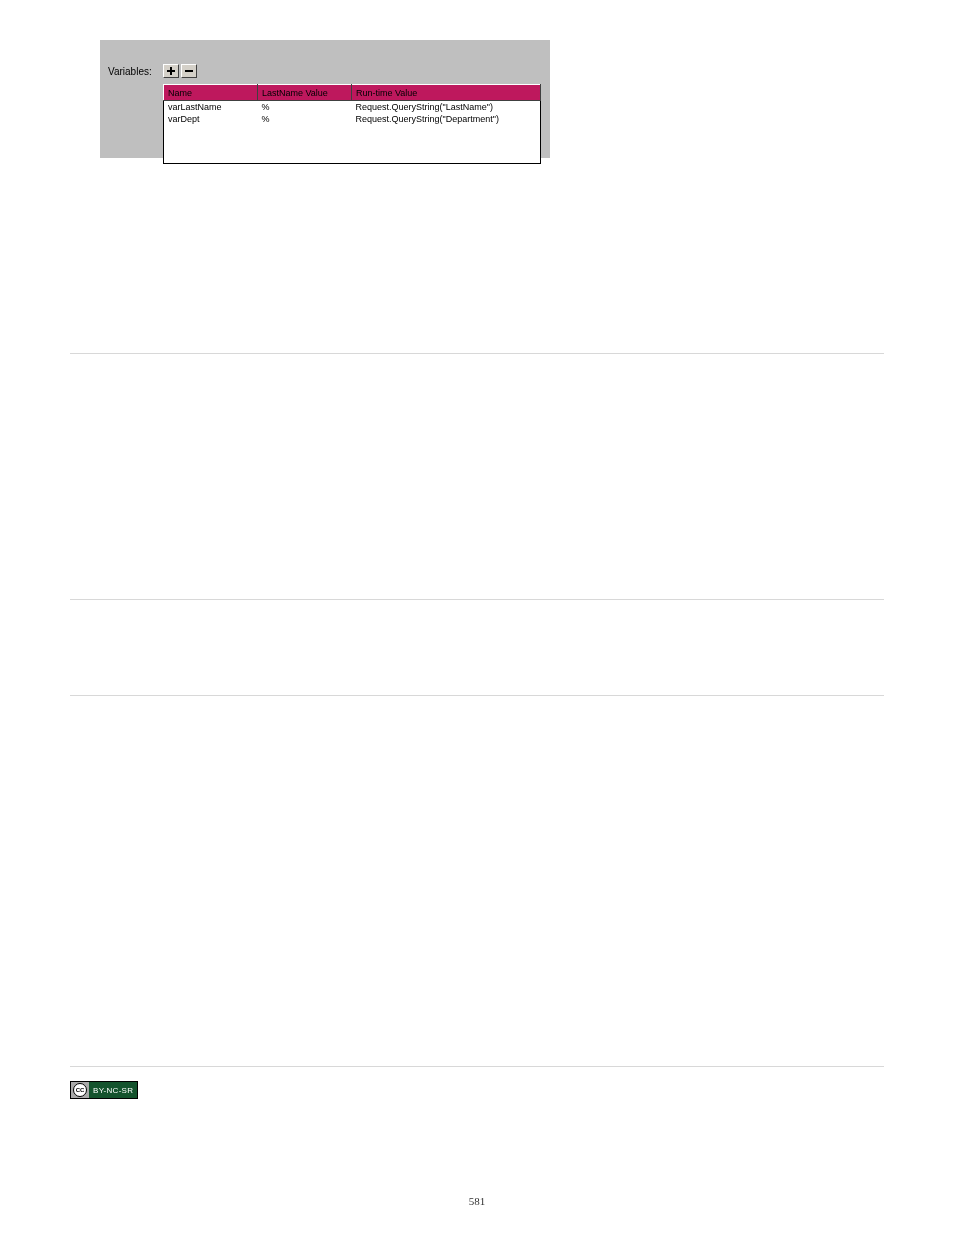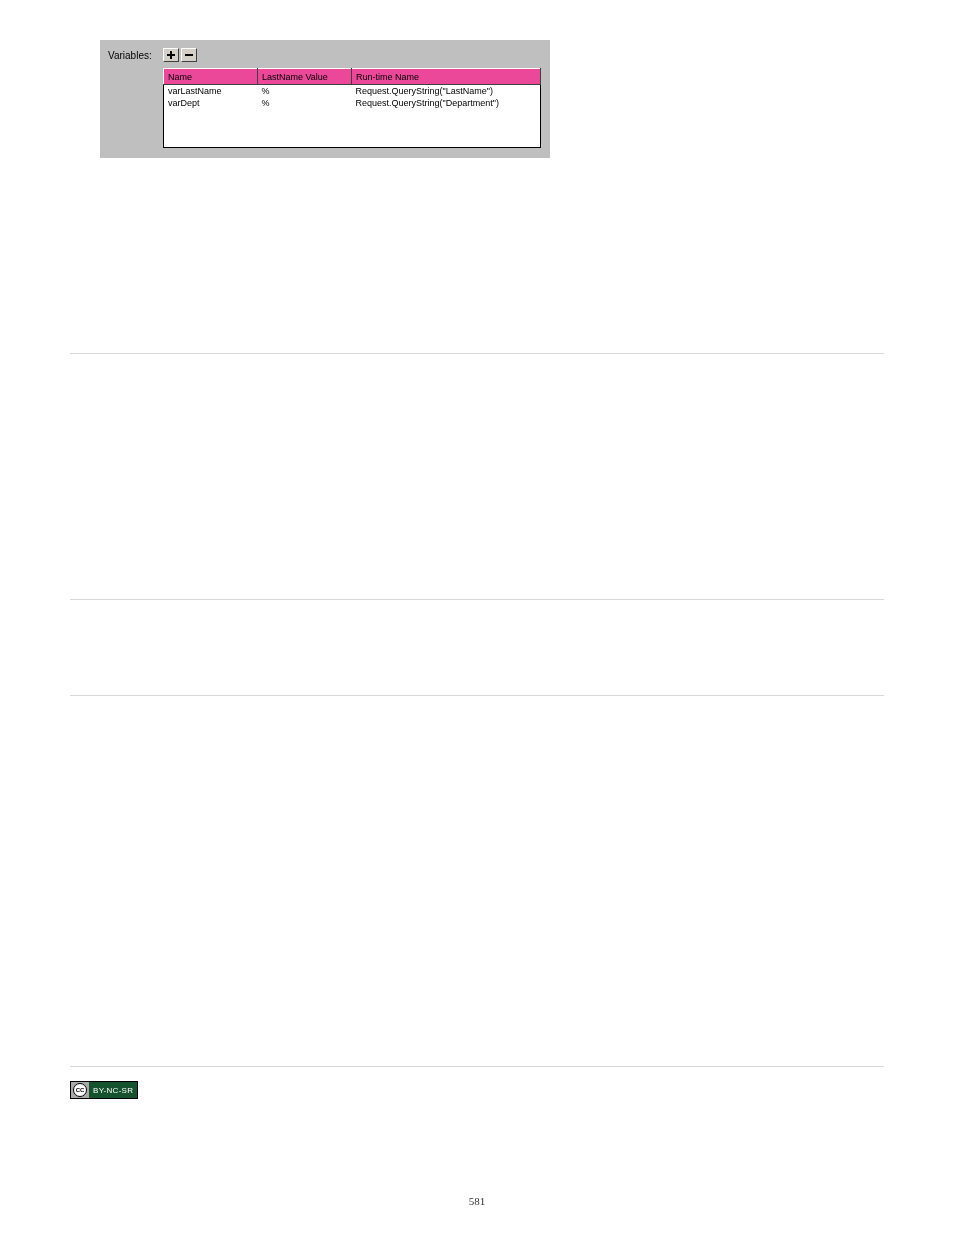--- a/index.html
+++ b/index.html
@@ -19,21 +19,21 @@
     box-sizing: border-box;
   }
 
   
   .panel {
     width: 450px;
     height: 118px;
     background: #bfbfbf;
     margin-left: 30px;
     position: relative;
-    padding: 8px 8px 8px 8px;
+    padding: 24px 8px 8px 8px;
     box-sizing: border-box;
   }
   .panel-row {
     display: flex;
     align-items: flex-start;
   }
   .panel-label {
     font-size: 10px;
     color: #000;
     width: 55px;
@@ -65,21 +65,21 @@
   }
   .var-table {
     width: 100%;
     border-collapse: collapse;
     background: #ffffff;
     font-size: 9px;
     color: #000;
     border: 1px solid #000;
   }
   .var-table th {
-    background: #ec4899;
+    background: #be185d;
     border-top: 1px solid #fff;
     border-left: 1px solid #fff;
     border-right: 1px solid #404040;
     border-bottom: 1px solid #404040;
     text-align: left;
     font-weight: normal;
     padding: 1px 4px;
     height: 13px;
   }
   .var-table td {
@@ -176,21 +176,21 @@
           </span>
         </div>
       </div>
     </div>
     <div class="table-wrap">
       <table class="var-table">
         <thead>
           <tr>
             <th class="col-name">Name</th>
             <th class="col-def">LastName Value</th>
-            <th class="col-run">Run-time Name</th>
+            <th class="col-run">Run-time Value</th>
           </tr>
         </thead>
         <tbody>
           <tr>
             <td>varLastName</td>
             <td>%</td>
             <td>Request.QueryString("LastName")</td>
           </tr>
           <tr>
             <td>varDept</td>

